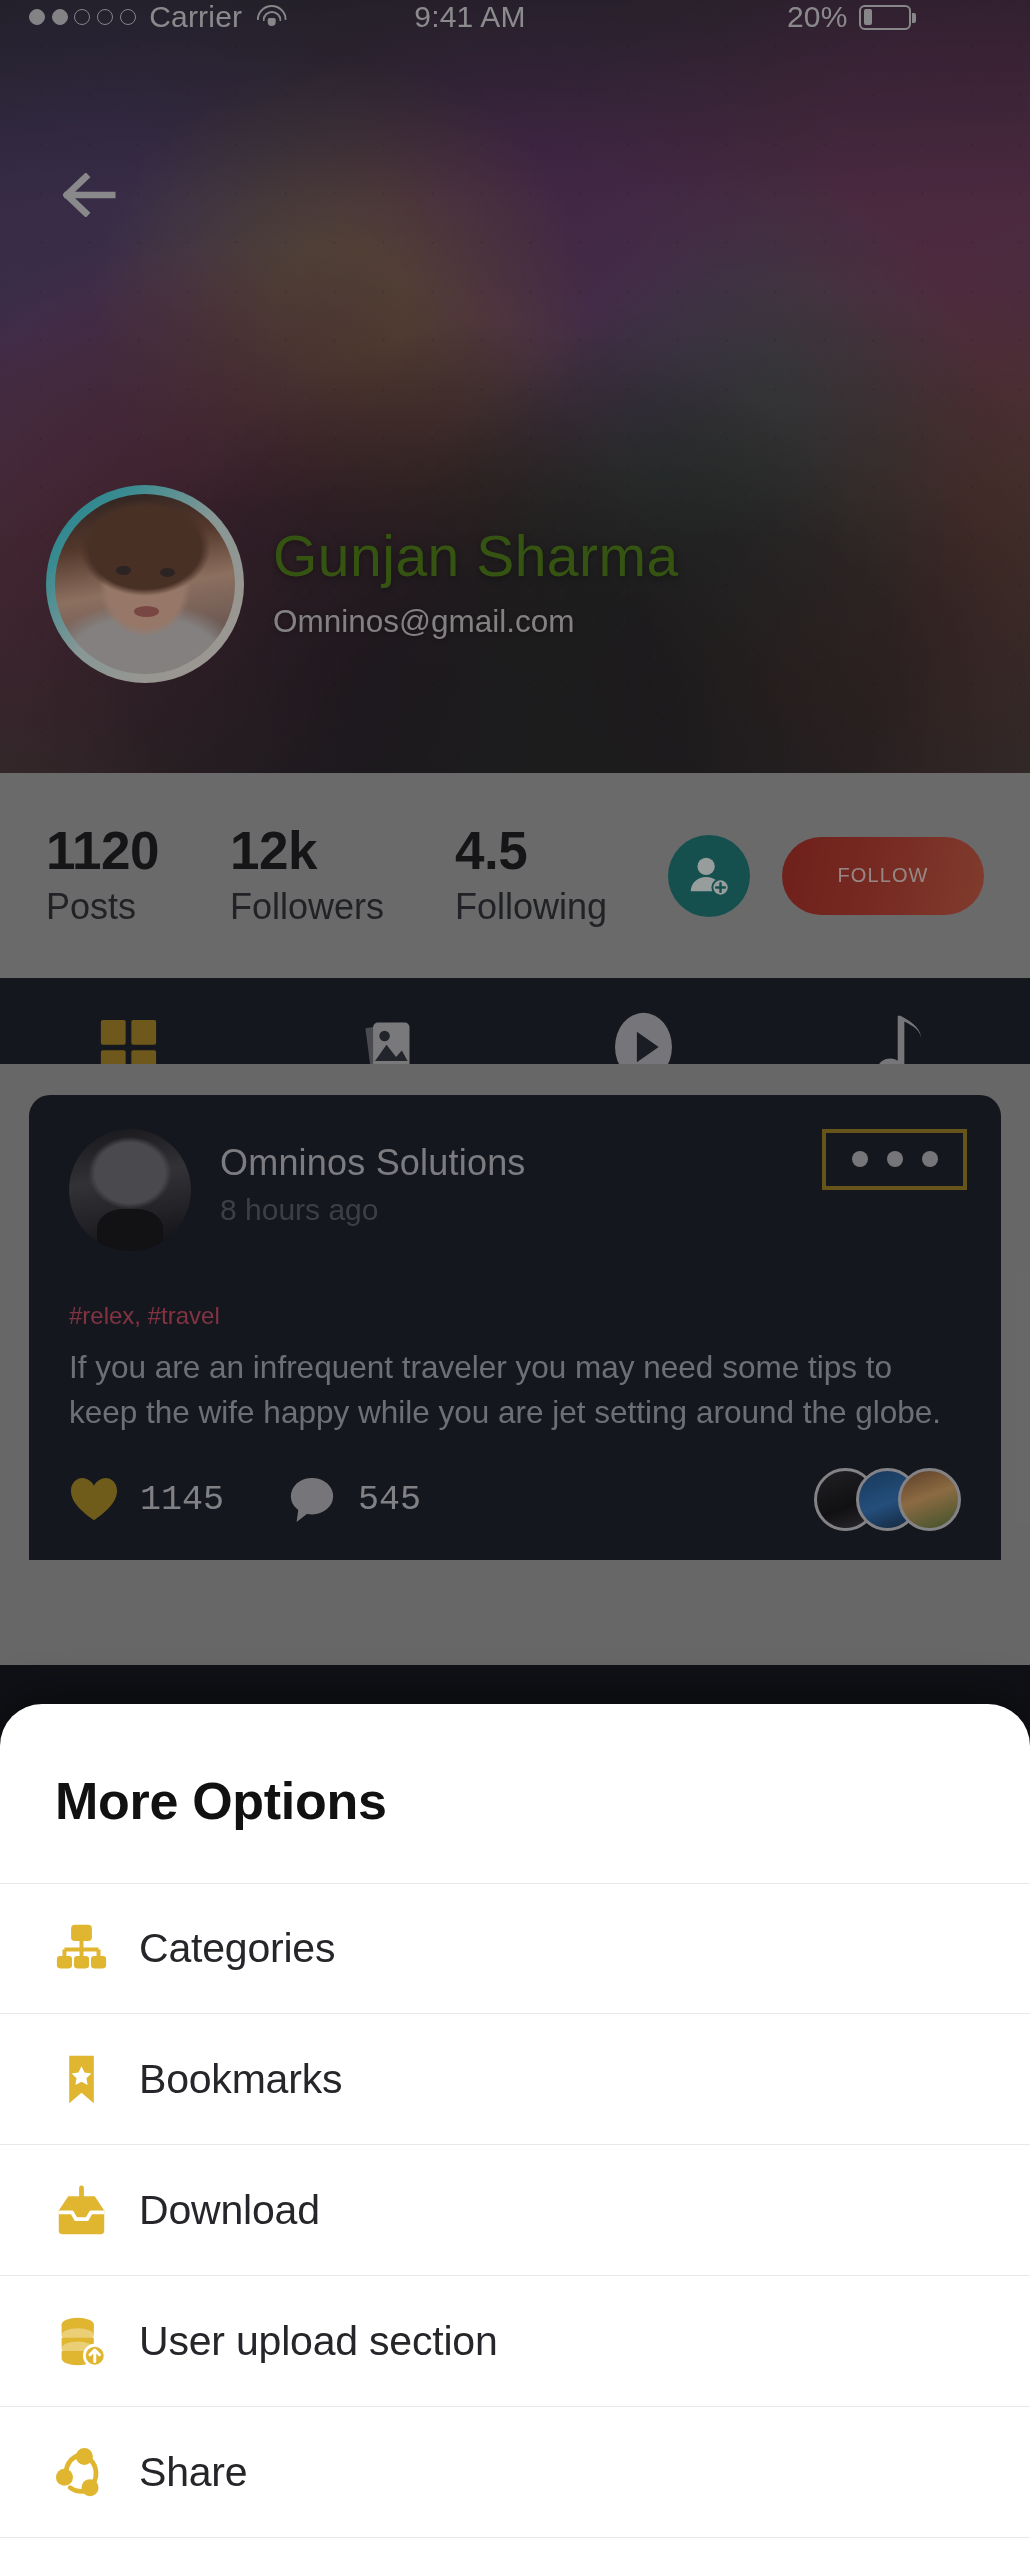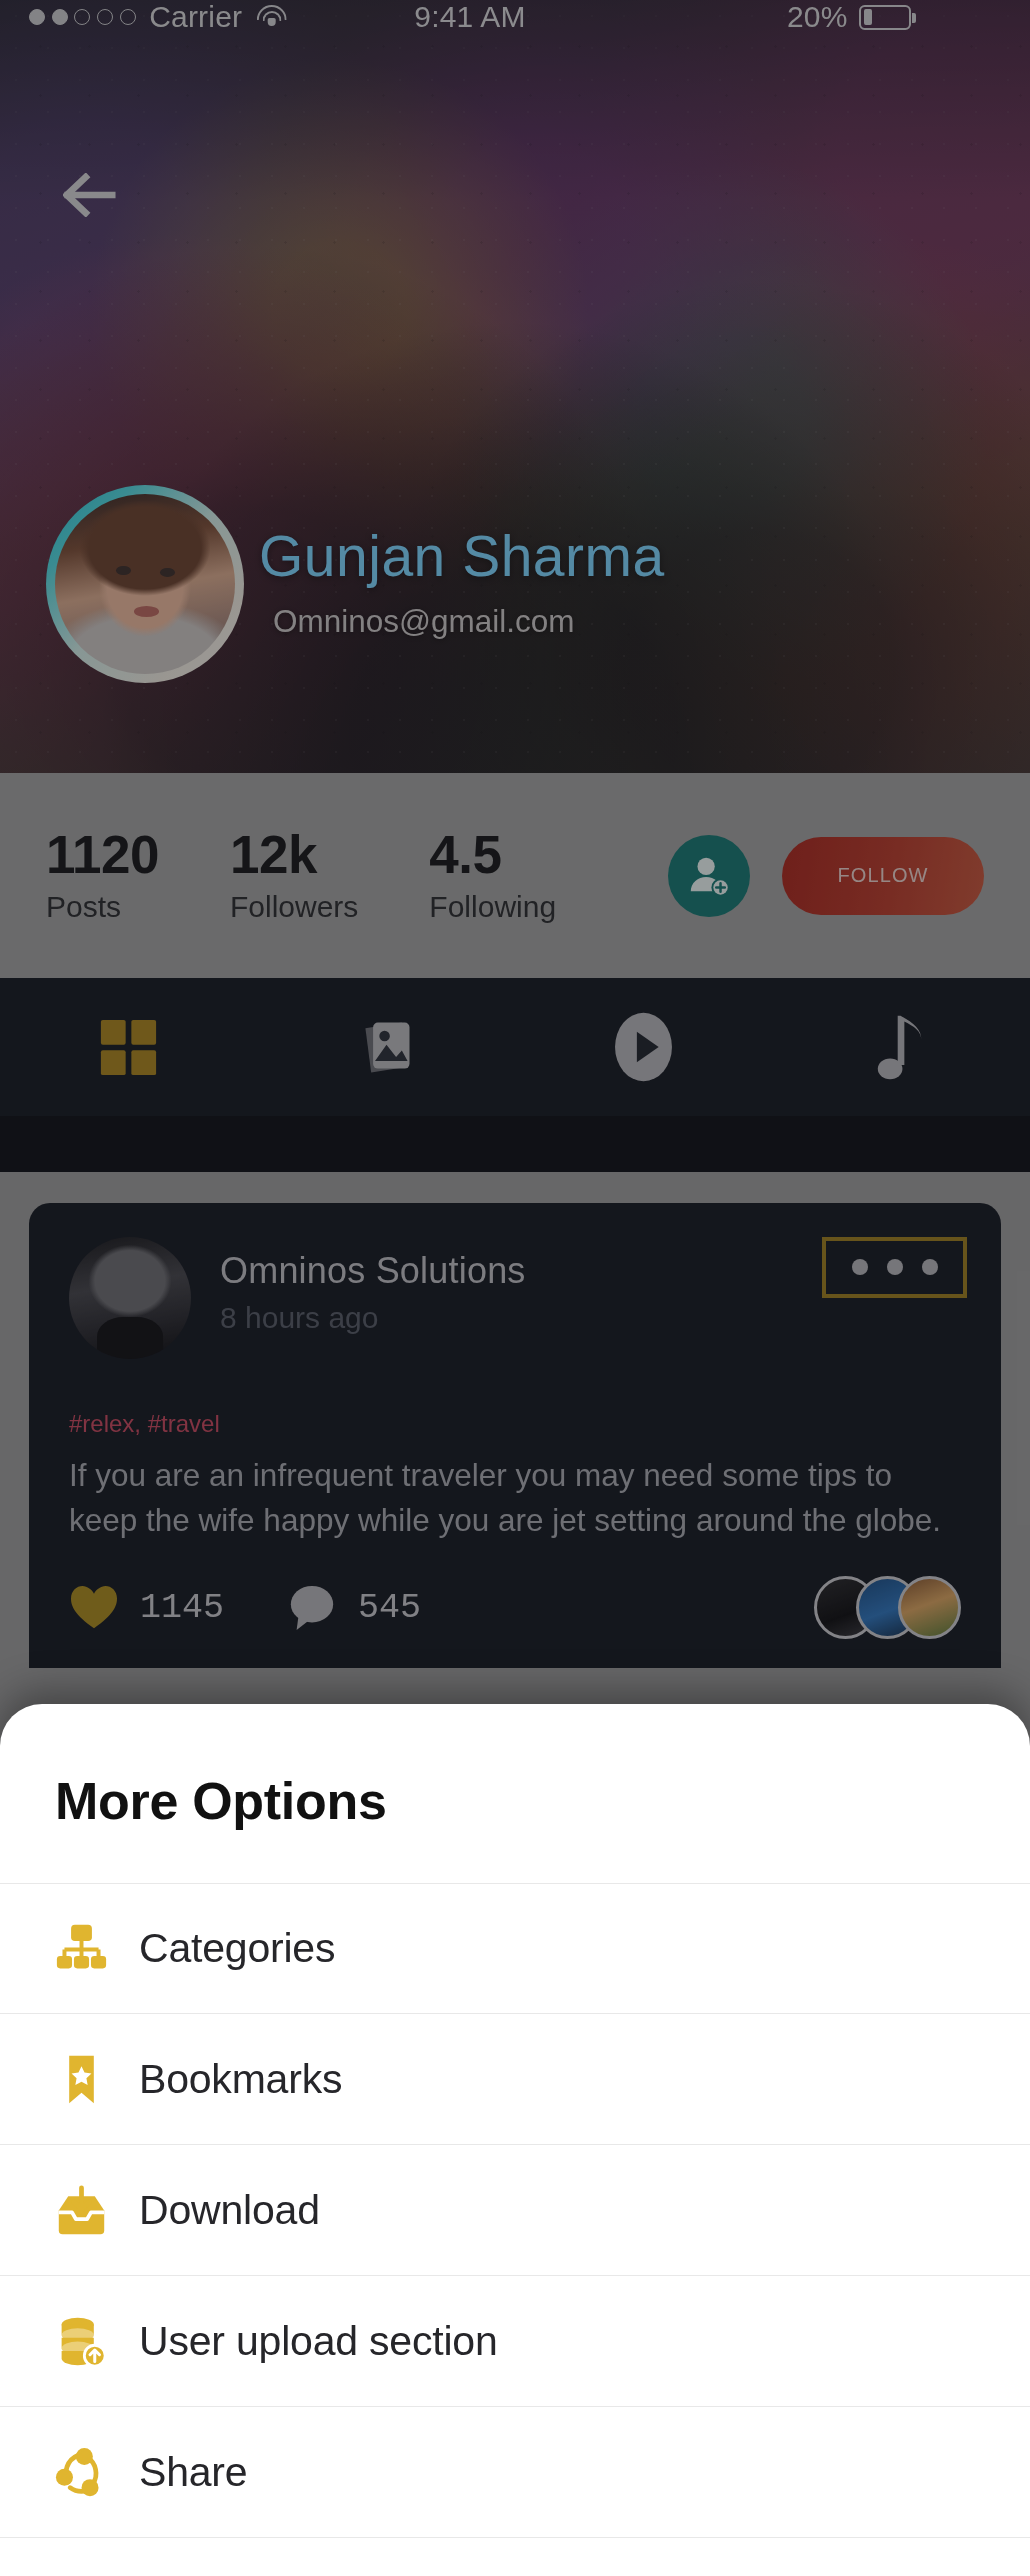--- a/index.html
+++ b/index.html
@@ -71,42 +71,42 @@
     width:100%; height:100%; border-radius:50%; overflow:hidden; position:relative;
     background:
       radial-gradient(ellipse 52% 38% at 50% 30%, #6b4330 0 60%, transparent 70%),
       radial-gradient(ellipse 30% 32% at 50% 52%, #e8b79c 0 70%, transparent 85%),
       radial-gradient(ellipse 70% 40% at 50% 92%, #c9c3c0 0 60%, transparent 80%),
       linear-gradient(170deg,#3a2a28 0%,#7c4f39 28%,#d7a98d 52%,#a5857a 76%,#56403c 100%);
   }
   .avatar::before{ content:""; position:absolute; left:34%; top:40%; width:8%; height:5%; border-radius:50%; background:#3c2f2c; box-shadow:44px 1.9px 0 0 #3c2f2c; }
   .avatar::after{ content:""; position:absolute; left:44%; top:62%; width:14%; height:6%; border-radius:50%; background:#b9685f; }
 
-  .hero-name { position:absolute; left:259px; top:523px; font-size:57px; color:#7dd3fc; font-weight:400; letter-spacing:0.5px; text-shadow:0 1.9px 7.6px rgba(0,0,0,.45); }
+  .hero-name { position:absolute; left:273px; top:523px; font-size:57px; color:#4d7c0f; font-weight:400; letter-spacing:0.5px; text-shadow:0 1.9px 7.6px rgba(0,0,0,.45); }
   .hero-mail { position:absolute; left:273px; top:603px; font-size:31.5px; color:#c9c5c5; text-shadow:0 1px 5.7px rgba(0,0,0,.45); }
 
   
   .stats { position:absolute; left:0; top:773px; width:1030px; height:205px; background:#a0a0a0; display:flex; align-items:center; padding:0 46px; }
   .stat { margin-right:71px; }
   .stat .num { font-size:53px; font-weight:700; color:#17181a; line-height:1.05; letter-spacing:-0.5px; }
-  .stat .lbl { font-size:30px; color:#2b2c2f; margin-top:7.6px; }
+  .stat .lbl { font-size:36px; color:#2b2c2f; margin-top:7.6px; }
   .stat.s3 { margin-right:0; }
   .stat-actions { margin-left:auto; display:flex; align-items:center; gap:32px; }
   .adduser { width:82px; height:82px; border-radius:50%; background:#177771; display:flex; align-items:center; justify-content:center; }
   .adduser svg{ width:48px; height:48px; }
   .follow-btn { min-width:202px; height:78px; border-radius:42px; background:linear-gradient(100deg,#a8281f 0%,#b53a2b 50%,#c4563c 100%);
     display:flex; align-items:center; justify-content:center; color:#e7cfca; font-size:20px; letter-spacing:1.1px; }
 
   
   .tabs { position:absolute; left:0; top:978px; width:1030px; height:138px; background:#161a23; display:flex; align-items:center; }
   .tab { flex:1; display:flex; align-items:center; justify-content:center; height:100%; }
   .tab svg { display:block; }
 
   
-  .feed { position:absolute; left:0; top:1172px; width:1030px; height:601px; background:#9c9c9c; padding:30.5px 29px 0; }
+  .feed { position:absolute; left:0; top:1064px; width:1030px; height:601px; background:#9c9c9c; padding:30.5px 29px 0; }
   .card { width:100%; border-radius:21px 21px 0 0; background:#161a23; padding:34px 40px 29px; position:relative; }
   .card-head { display:flex; align-items:flex-start; gap:29px; }
   .card-ava { width:122px; height:122px; border-radius:50%; flex:none; overflow:hidden; position:relative;
     background:radial-gradient(ellipse 46% 40% at 50% 36%, #6d6d72 0 62%, transparent 74%), linear-gradient(170deg,#1b1b1f 0%,#46464c 40%,#2b2b31 70%,#0e0e12 100%); }
   .card-ava::after{ content:""; position:absolute; left:50%; top:66%; width:54%; height:40%; transform:translateX(-50%); border-radius:40% 40% 0 0; background:#121216; }
   .card-meta { padding-top:13.4px; }
   .card-name { font-size:36px; color:#bdbdc2; letter-spacing:0.2px; }
   .card-time { font-size:30px; color:#565b66; margin-top:9.5px; }
   .card-dots { position:absolute; right:34px; top:34px; width:145px; height:61px; border:4.8px solid #9c7d1f; display:flex; align-items:center; justify-content:center; gap:19px; }
   .card-dots i { width:16px; height:16px; border-radius:50%; background:#b4b4b8; }

